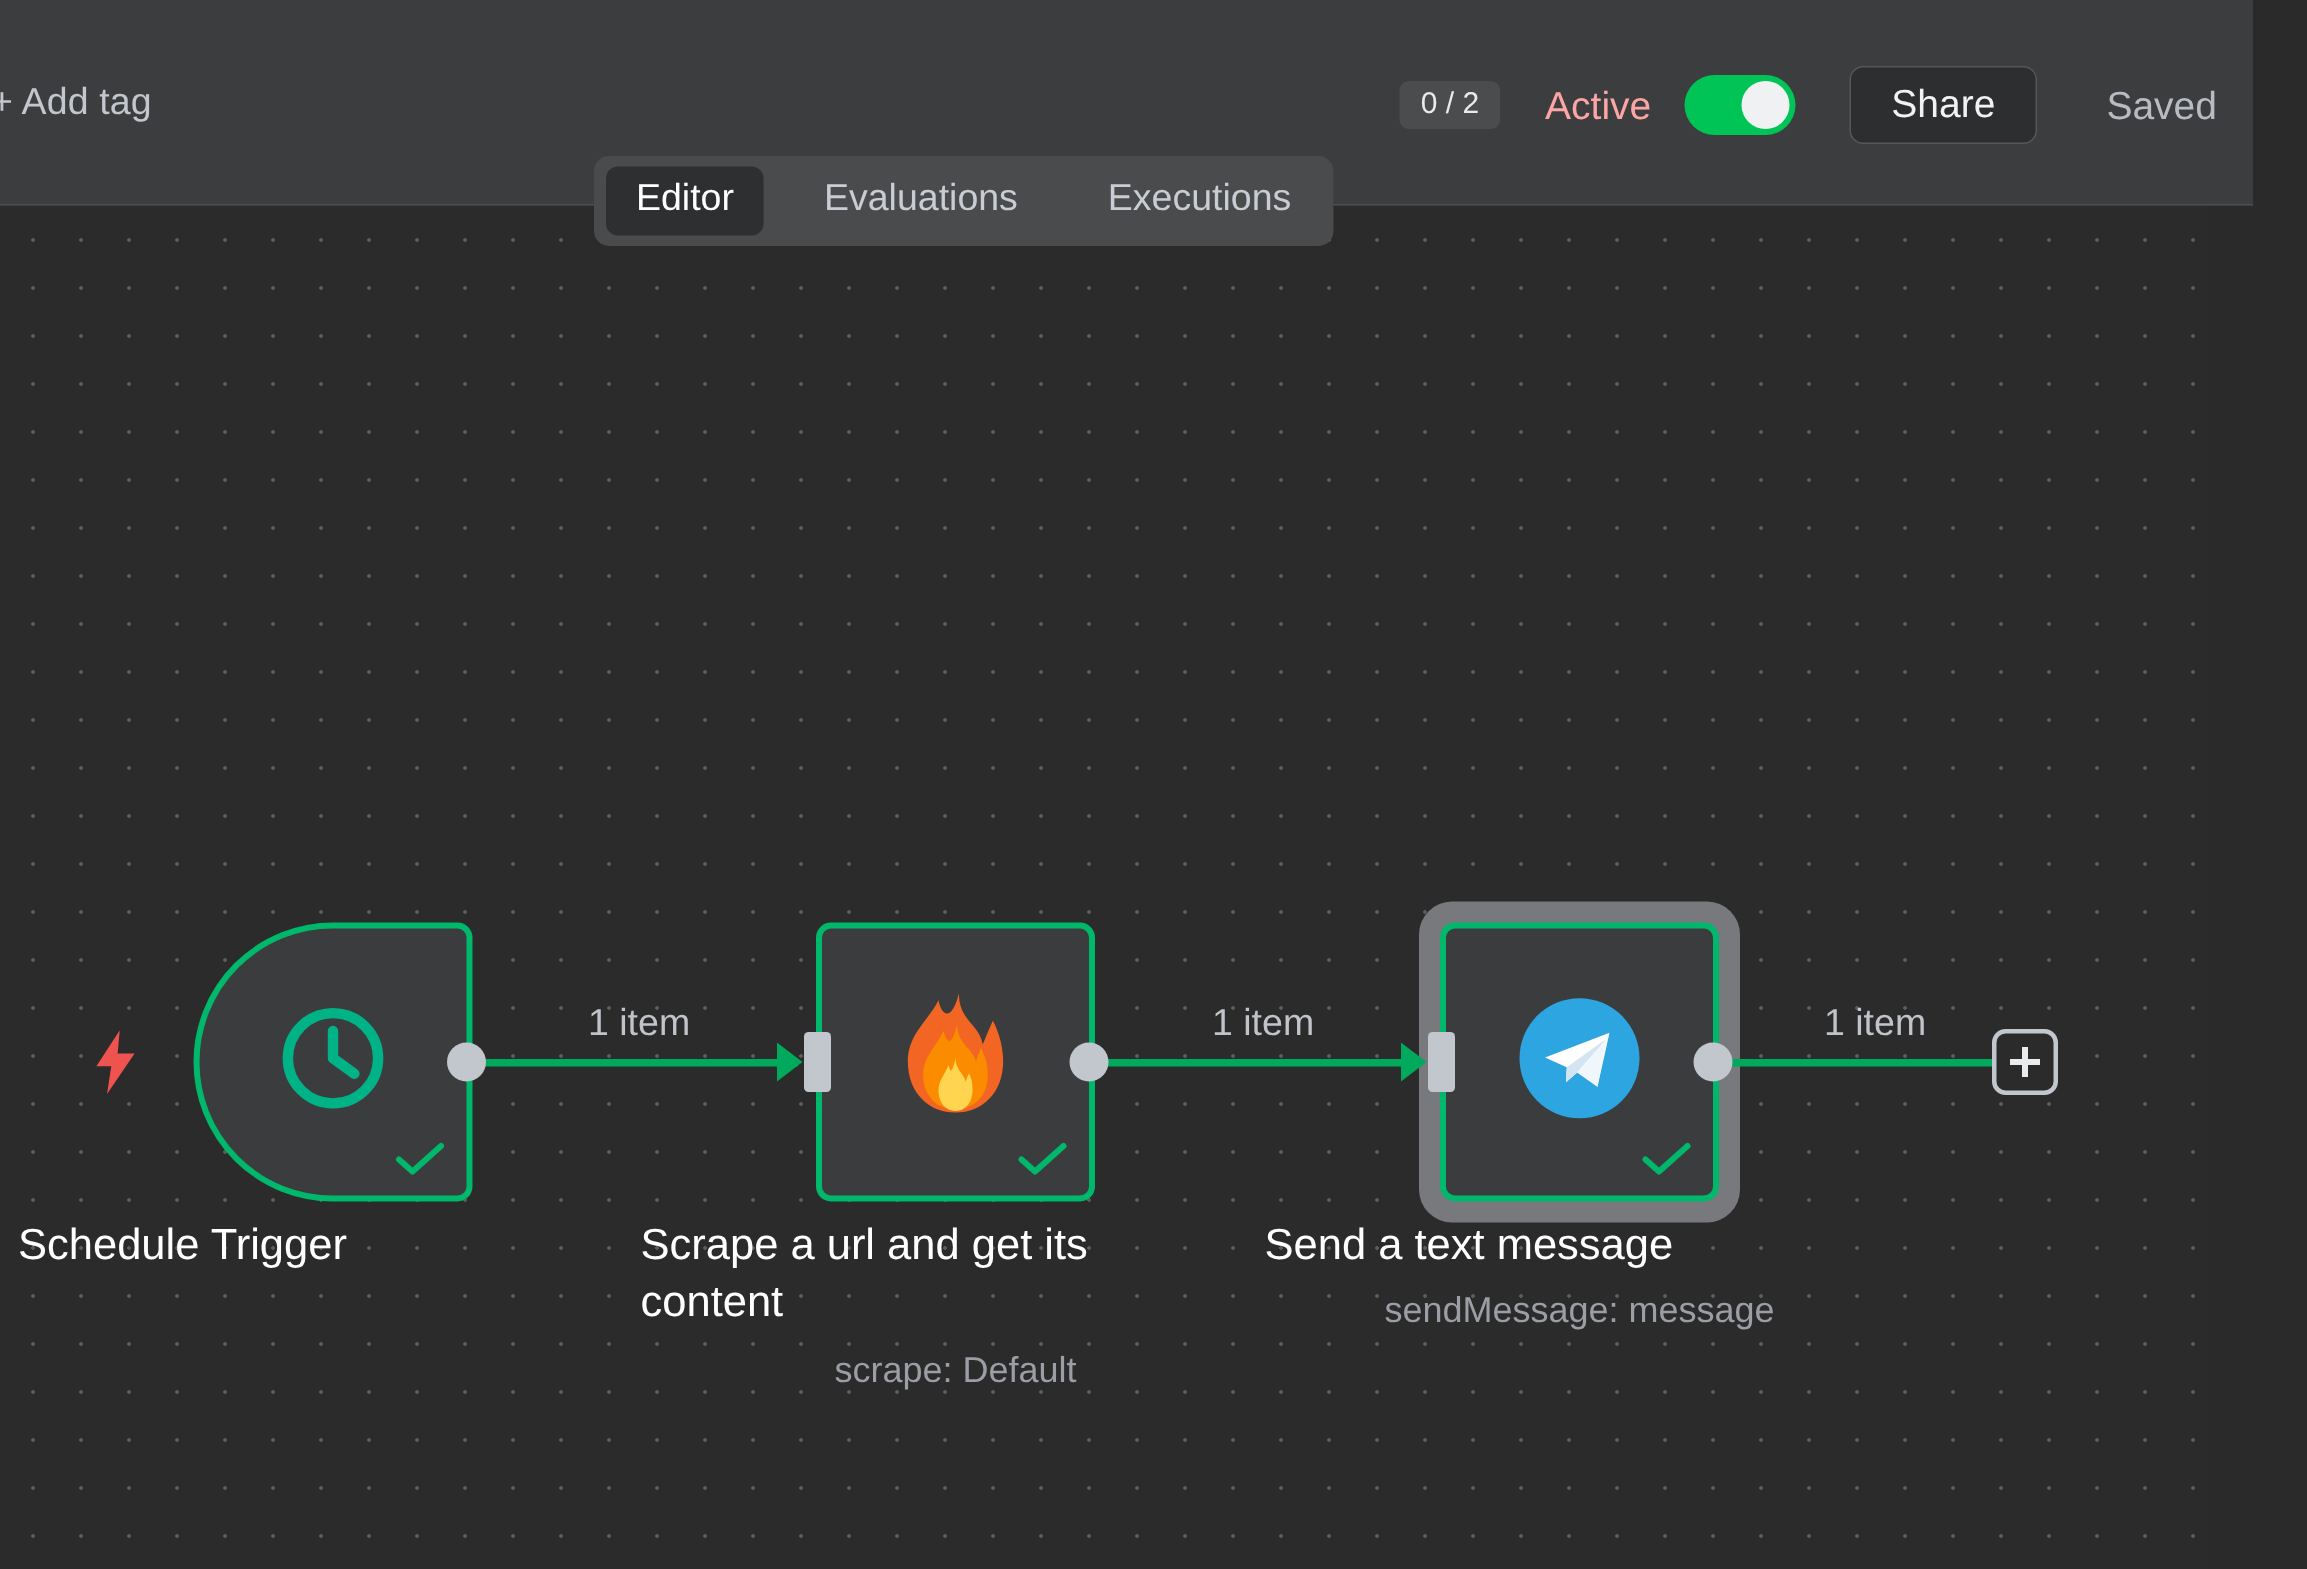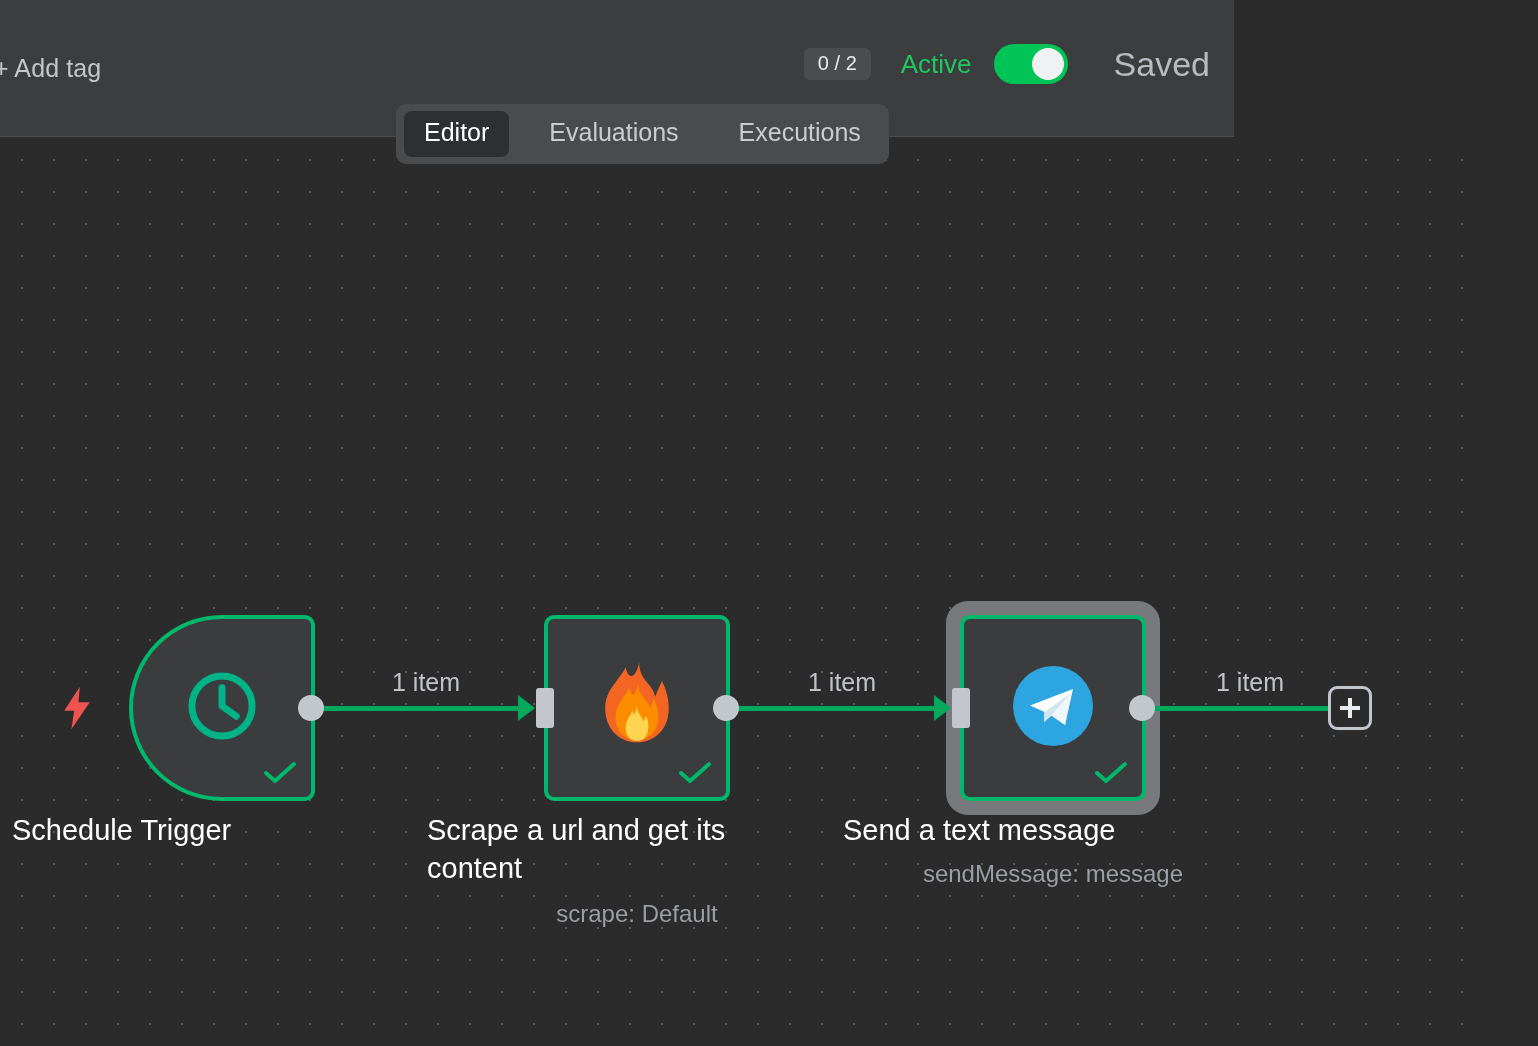--- a/index.html
+++ b/index.html
@@ -17,60 +17,60 @@
     width: 1472px; height: 909px;
     background-color: #2b2b2b;
     background-image: radial-gradient(circle, #5a5a5a 1.1px, transparent 1.2px);
     background-size: 32px 32px;
     background-position: 6px 7px;
   }
 
   
   .header {
     position: absolute; left: 0; top: 0;
-    width: 1234px; height: 137px;
+    width: 1502px; height: 137px;
     background: #3c3d3f;
     border-bottom: 1px solid #4c4d4f;
   }
   .add-tag {
     position: absolute; left: -6px; top: 54px;
     font-size: 25px; color: #c3c6cc; letter-spacing: .1px;
     white-space: nowrap;
   }
   .header-right {
     position: absolute; right: 24px; top: 44px;
     display: flex; align-items: center; gap: 0px;
   }
   .count-badge {
     background: #4b4c4e; color: #e8eaed;
     font-size: 20px; padding: 5px 14px 7px; border-radius: 6px;
     line-height: 1;
   }
   .active-label {
-    color: #22c55e; font-size: 26px; margin-left: 30px; margin-right: 22px;
+    color: #fca5a5; font-size: 26px; margin-left: 30px; margin-right: 22px;
     line-height: 1;
   }
   .toggle {
     width: 74px; height: 40px; border-radius: 21px; background: #00c455;
     position: relative; cursor: pointer;
   }
   .toggle .knob {
     position: absolute; right: 4px; top: 4px;
     width: 32px; height: 32px; border-radius: 50%; background: #f0f1f3;
   }
   .share-btn {
     margin-left: 36px;
     background: #2d2e30; color: #f1f2f4;
     border: 1px solid #56575a; border-radius: 9px;
     font-size: 26px; padding: 11px 27px 13px;
     font-family: "Liberation Sans", sans-serif;
     cursor: pointer; line-height: 1;
   }
   .saved-label {
-    margin-left: 46px; color: #b8bbc1; font-size: 34px; line-height: 1;
+    margin-left: 46px; color: #b8bbc1; font-size: 26px; line-height: 1;
   }
 
   
   .tabs {
     position: absolute; left: 396px; top: 104px;
     background: #4a4b4d; border-radius: 10px;
     padding: 7px 8px; display: flex; gap: 20px; z-index: 5;
   }
   .tab {
     font-size: 25px; color: #c9ccd2; padding: 9px 20px 12px;
@@ -258,20 +258,21 @@
 
   <div class="header">
     <div class="add-tag">+ Add tag</div>
 
     <div class="header-right">
       <div class="count-badge">0 / 2</div>
       <div class="active-label">Active</div>
       <div class="toggle">
         <span class="knob"></span>
       </div>
+      <button class="share-btn">Share</button>
       <div class="saved-label">Saved</div>
     </div>
   </div>
 
   <div class="tabs">
     <div class="tab active">Editor</div>
     <div class="tab">Evaluations</div>
     <div class="tab">Executions</div>
   </div>
 

